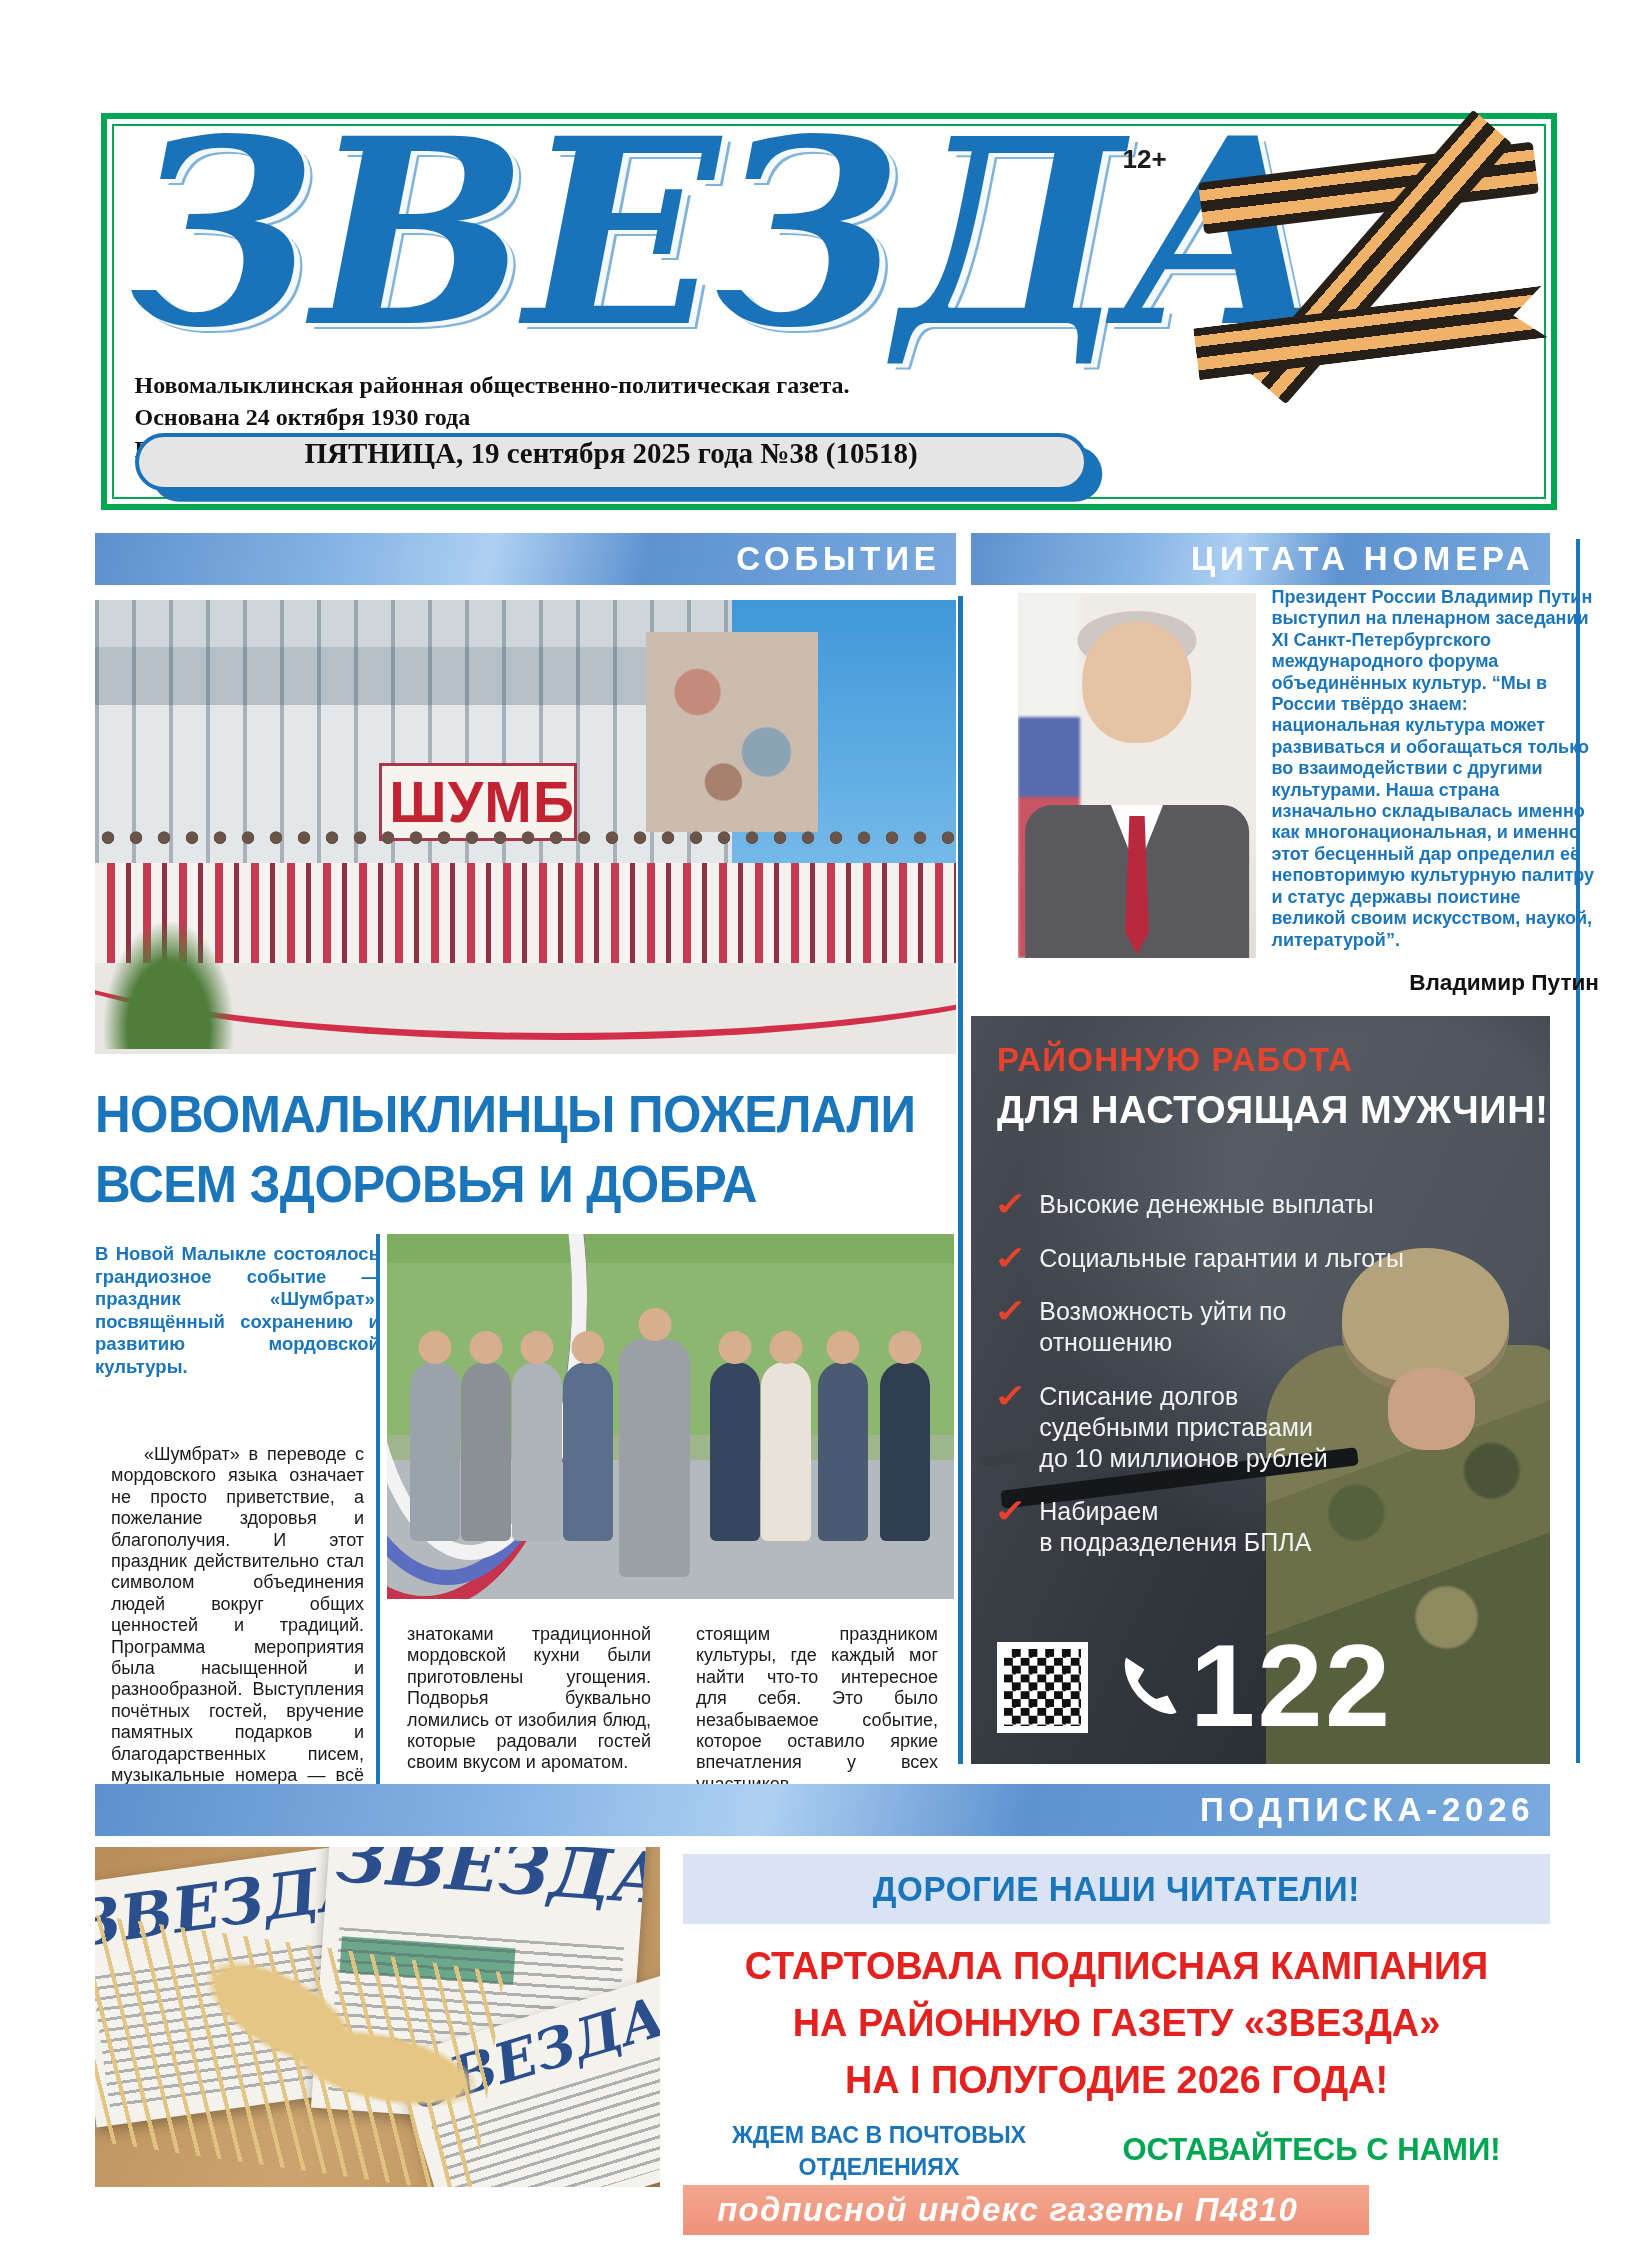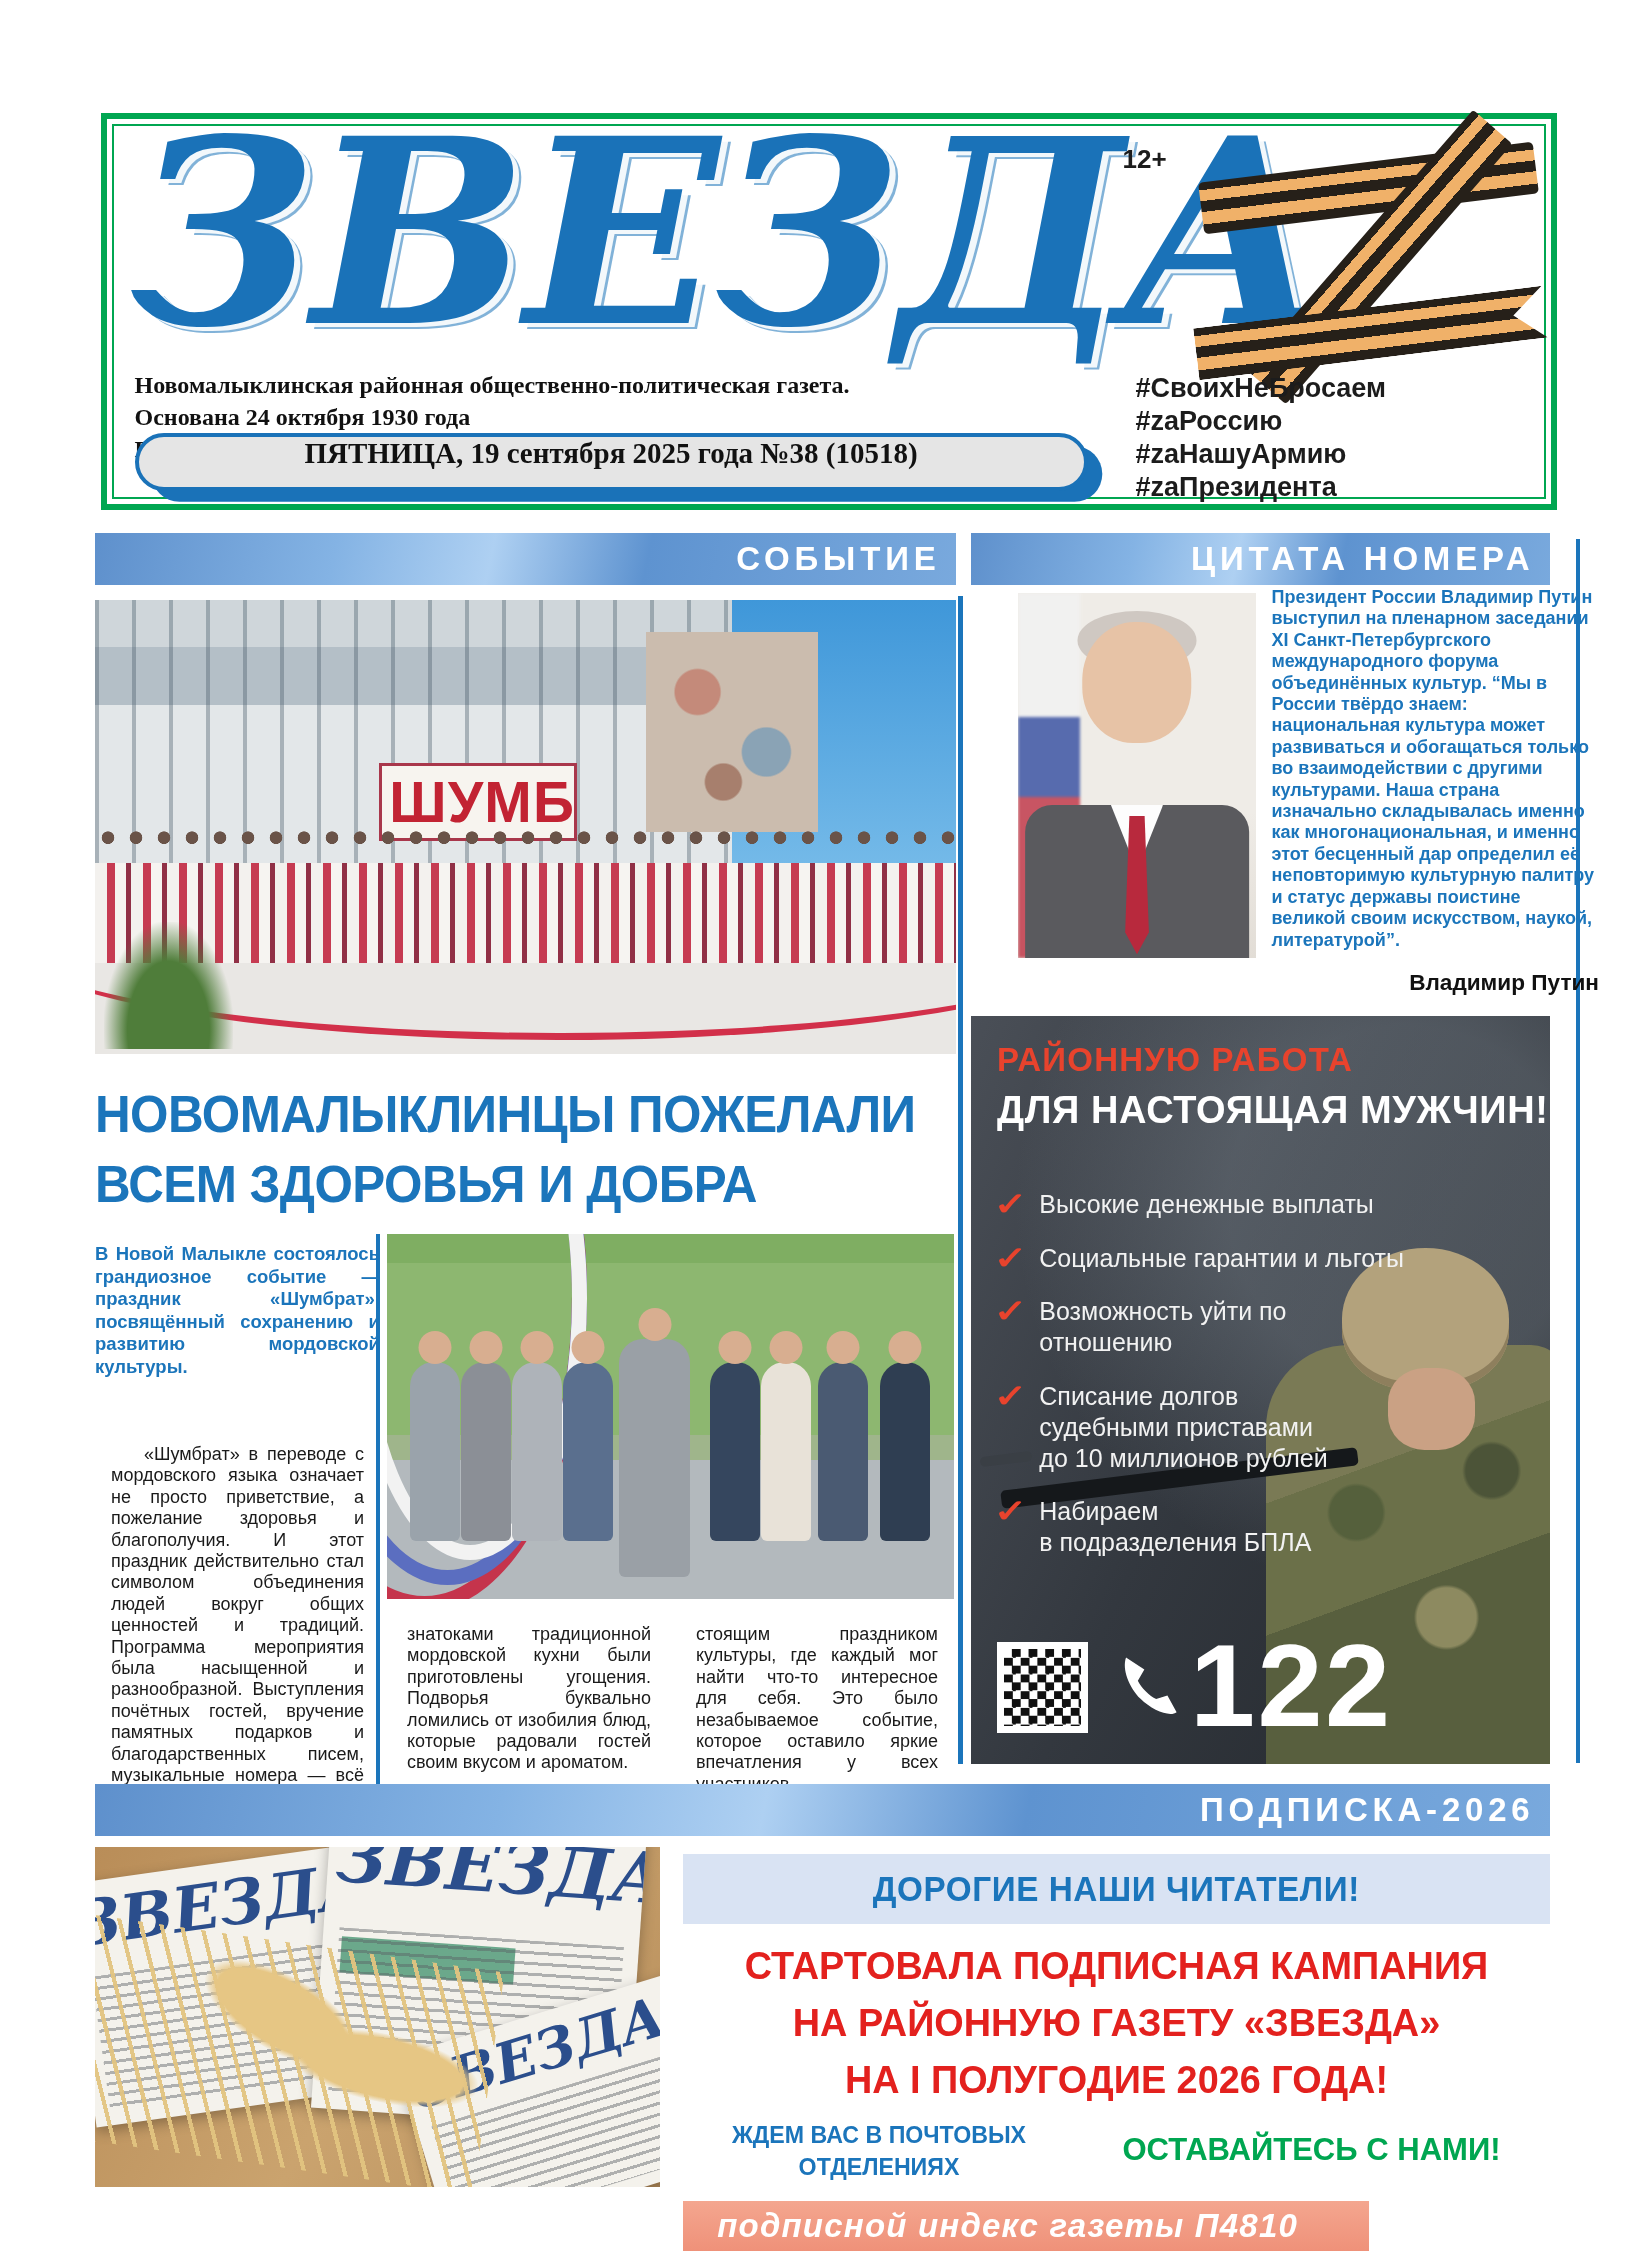--- a/index.html
+++ b/index.html
@@ -159,21 +159,21 @@
     display:flex;align-items:center;justify-content:center;}
   .greet span{color:#1B75BB;font-weight:bold;font-size:35px;letter-spacing:0.6px;transform:scaleX(.95);}
   .redlines{position:absolute;left:683px;top:1937px;width:867px;text-align:center;color:#E3211E;font-weight:bold;
     font-size:39px;line-height:57px;transform:scaleX(.97);transform-origin:center top;}
   .post-note{position:absolute;left:709px;top:2119px;width:340px;text-align:center;color:#1B75BB;font-weight:bold;
     font-size:24.4px;line-height:32px;transform:scaleX(.95);}
   .stay-note{position:absolute;left:1079px;top:2131px;width:465px;text-align:center;color:#00A651;font-weight:bold;
     font-size:32px;transform:scaleX(.97);}
   .index-banner{position:absolute;left:683px;top:2185px;width:686px;height:50px;
     background:linear-gradient(180deg,#f4a68f 0%,#ef9179 100%);
-    display:flex;align-items:center;justify-content:flex-end;margin-top:16px;}
+    display:flex;align-items:center;justify-content:flex-end;}
   .index-banner span{color:#fff;font-weight:bold;font-style:italic;font-size:33px;padding-right:71px;letter-spacing:1.2px;}
 </style>
 </head>
 <body>
 
 <div id="page">
 
   <div class="mast-box">
     <div class="inner-frame"></div>
     <div class="mast-inner">
@@ -181,26 +181,20 @@
       <div class="age-badge">12+</div>
       <div class="zlogo">
         <div class="zbar zb1"></div>
         <div class="zbar zb2"></div>
         <div class="zbar zb3"></div>
       </div>
       <div class="mast-sub">
         <div>Новомалыклинская районная общественно-политическая газета.</div>
         <div>Основана 24 октября 1930 года</div>
         <div>Газета выходит по пятницам. Цена свободная</div>
-      </div>
-      <div class="hashtags">
-        <div>#СвоихНеБросаем</div>
-        <div>#zaРоссию</div>
-        <div>#zaНашуАрмию</div>
-        <div>#zaПрезидента</div>
       </div>
       <div class="date-pill">
         <span>ПЯТНИЦА, 19 сентября 2025 года №38 (10518)</span>
       </div>
     </div>
   </div>
 
   <div class="banner banner-quote">
     <span>ЦИТАТА НОМЕРА</span>
   </div>

